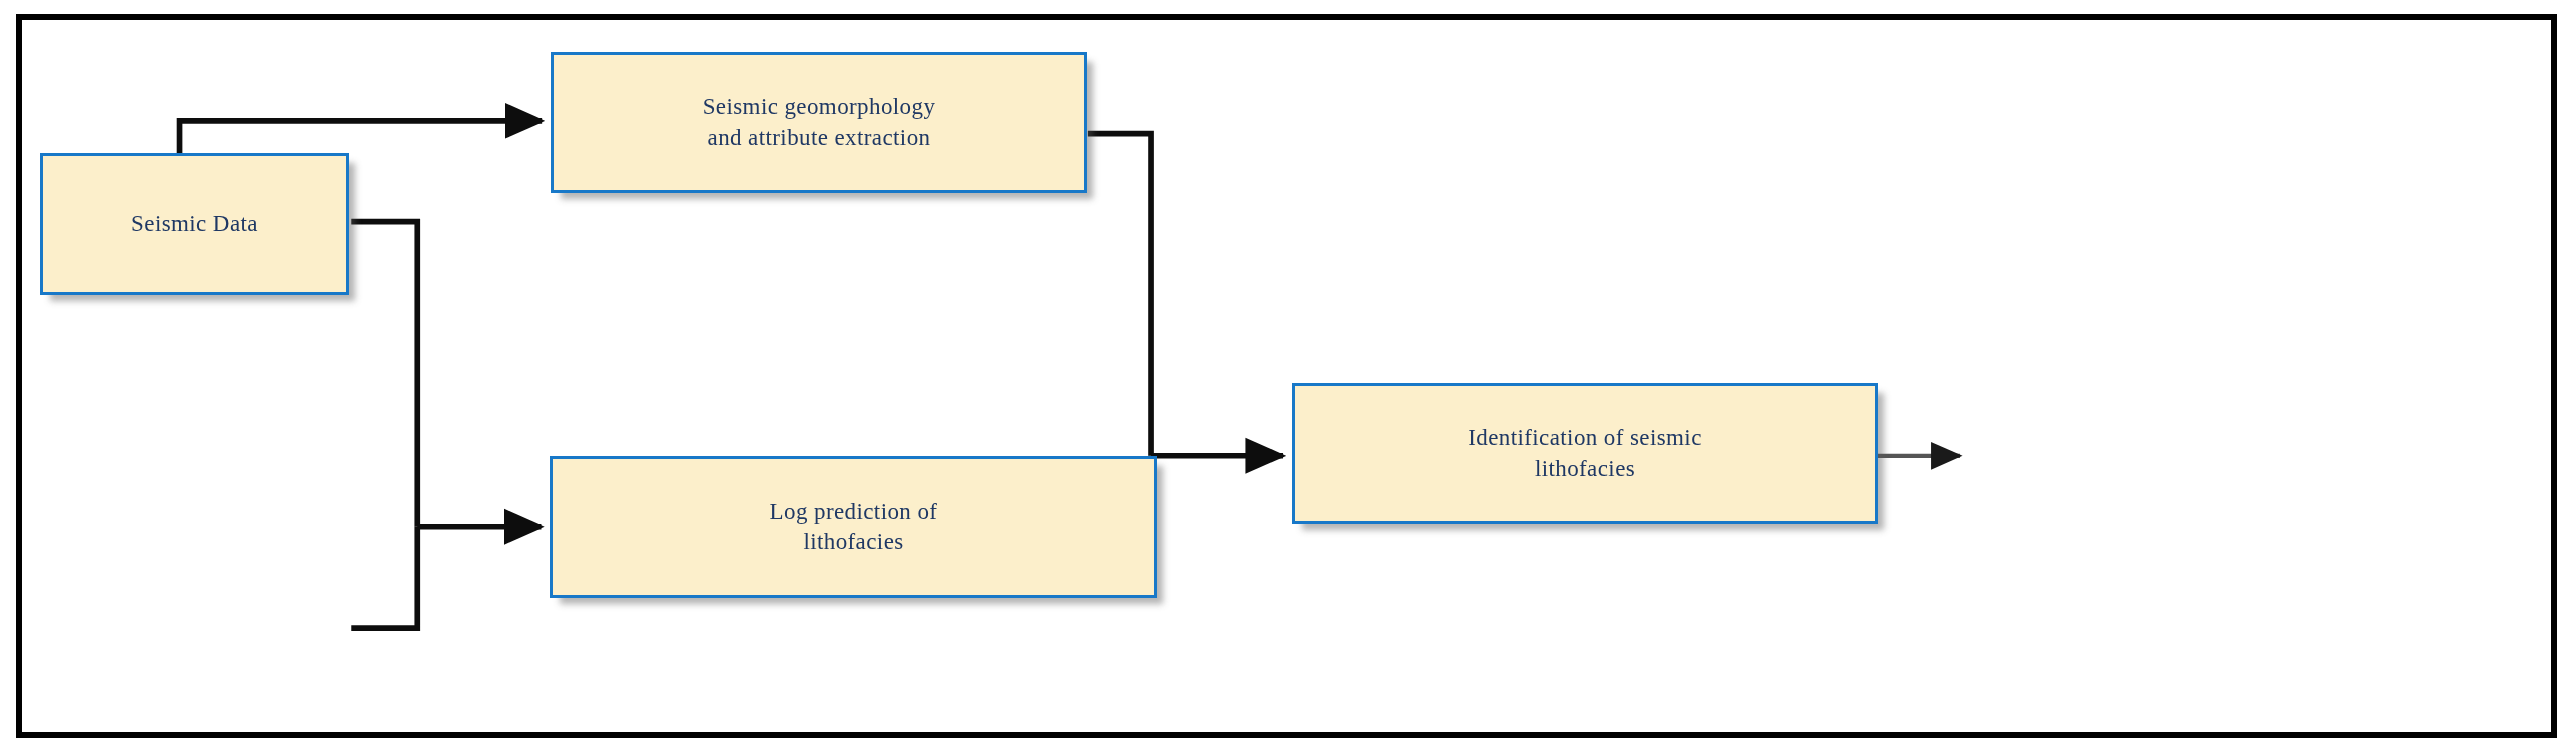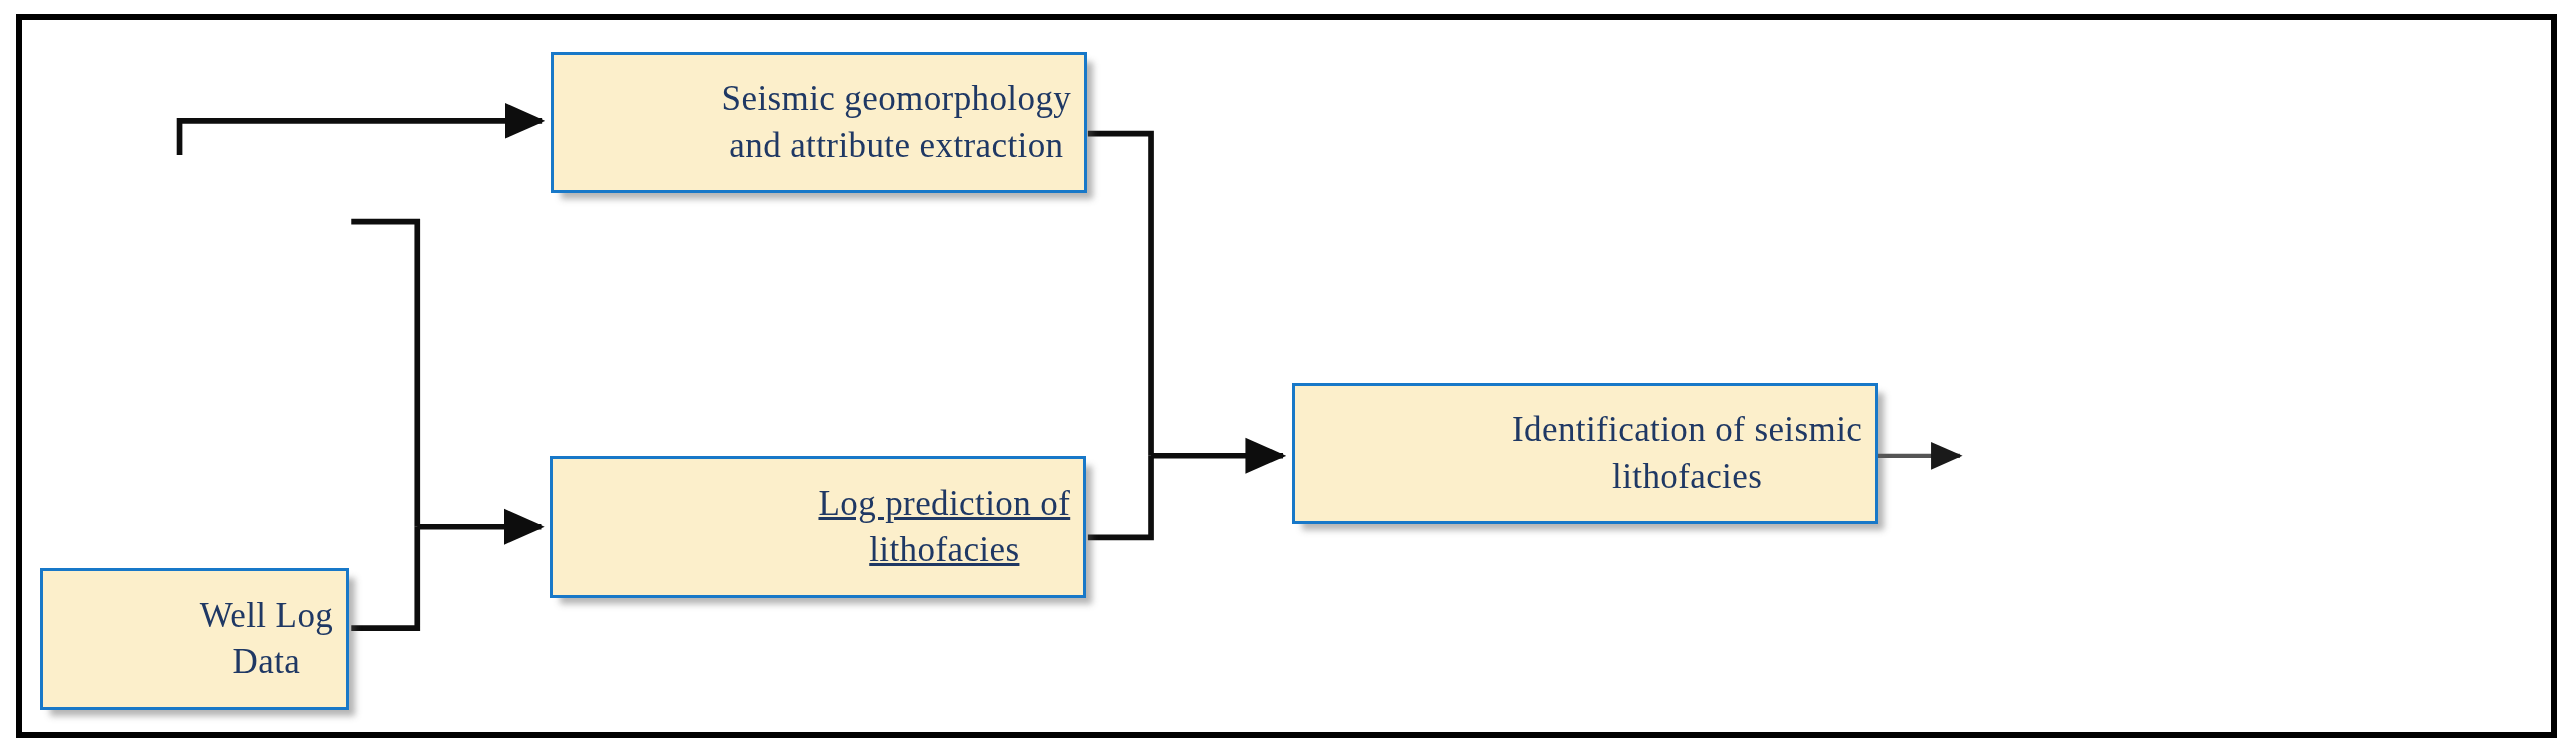--- a/index.html
+++ b/index.html
@@ -39,38 +39,38 @@
     pointer-events: none;
   }
   
   .node {
     position: absolute;
     box-sizing: border-box;
     background: #FCEFCB;
     border: 3.5px solid #1878C8;
     display: flex;
     align-items: center;
-    justify-content: flex-end;
+    justify-content: center;
     text-align: center;
     color: #1F3864;
-    font-size: 35px;
+    font-size: 23px;
     line-height: 1.32;
     letter-spacing: 0.4px;
     box-shadow: 7.8px 7.8px 6.4px -2.1px rgba(90,90,90,0.45);
   }
   .node .label {
     display: block;
     padding: 0 12.8px;
     white-space: pre-line;
   }
   
   #node-seismic-data      { left: 40px;   top: 153px; width: 309px; height: 142px; }
   #node-seismic-geomorph  { left: 551px;  top: 52px;  width: 536px; height: 141px; }
   #node-well-log-data     { left: 40px;   top: 568px; width: 309px; height: 142px; }
-  #node-log-prediction    { left: 550px;  top: 456px; width: 536px; height: 142px; text-decoration: underline; }
+  #node-log-prediction    { left: 550px;  top: 456px; width: 607px; height: 142px; }
   #node-identification    { left: 1292px; top: 383px; width: 586px; height: 141px; }
   #node-facies-model      { left: 1968px; top: 383px; width: 568px; height: 142px; }
 </style>
 </head>
 <body>
 
 <div id="stage">
 
   <div id="outer-frame"></div>
 
@@ -94,30 +94,29 @@
 
     <path d="M 1533 188 L 1622 188 L 1622 642" fill="none" stroke="#0d0d0d" stroke-width="8"></path>
 
     <path d="M 1533 757 L 1622 757 L 1622 642" fill="none" stroke="#0d0d0d" stroke-width="8"></path>
 
     <path d="M 1622 642 L 1808 642" fill="none" stroke="#0d0d0d" stroke-width="8" marker-end="url(#arrowhead-black)"></path>
 
     <path d="M 2578 642 L 2762 642" fill="none" stroke="#555555" stroke-width="6" marker-end="url(#arrowhead-gray)"></path>
   </svg>
 
+  <div class="node" id="node-seismic-data">
+    <span class="label">Seismic Data</span>
+  </div>
 
   <div class="node" id="node-seismic-geomorph">
     <span class="label">Seismic  geomorphology
 and attribute extraction</span>
   </div>
 
-  <div class="node" id="node-well-log-data">
-    <span class="label">Well Log
-Data</span>
-  </div>
 
   <div class="node" id="node-log-prediction">
     <span class="label">Log prediction of
 lithofacies</span>
   </div>
 
   <div class="node" id="node-identification">
     <span class="label">Identification of seismic
 lithofacies</span>
   </div>

